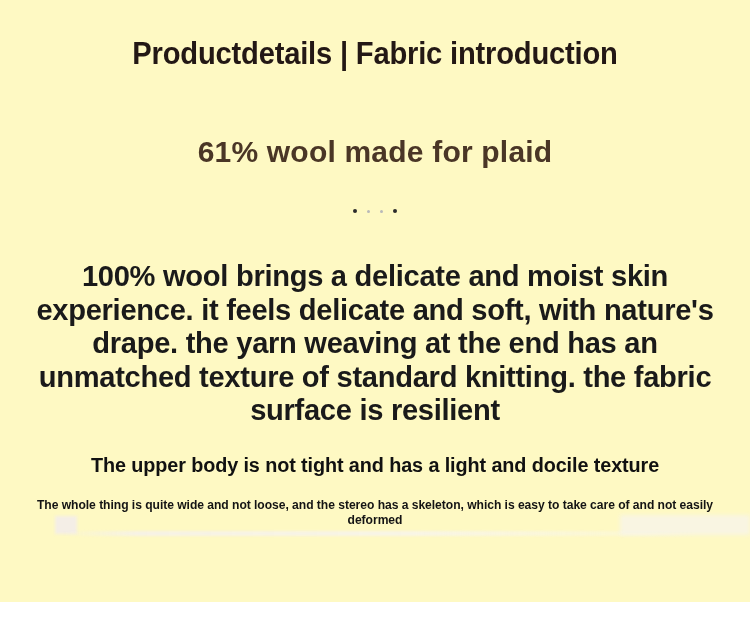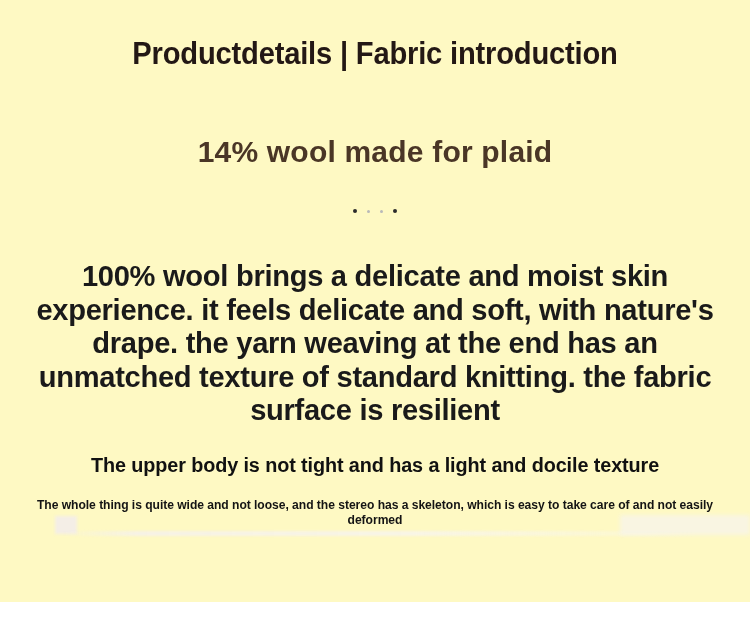--- a/index.html
+++ b/index.html
@@ -177,21 +177,21 @@
     filter: blur(2px);
   }
 </style>
 </head>
 <body>
 
 <div class="page">
 
   <div class="section-title">Productdetails | Fabric introduction</div>
 
-  <div class="headline-brown">14% wool made for plaid</div>
+  <div class="headline-brown">61% wool made for plaid</div>
 
   <div class="dots">
     <span class="dot"></span>
     <span class="dot faint"></span>
     <span class="dot faint"></span>
     <span class="dot"></span>
   </div>
 
   <div class="body-copy">100% wool brings a delicate and moist skin experience. it feels delicate and soft, with nature's drape. the yarn weaving at the end has an unmatched texture of standard knitting. the fabric surface is resilient</div>
 

